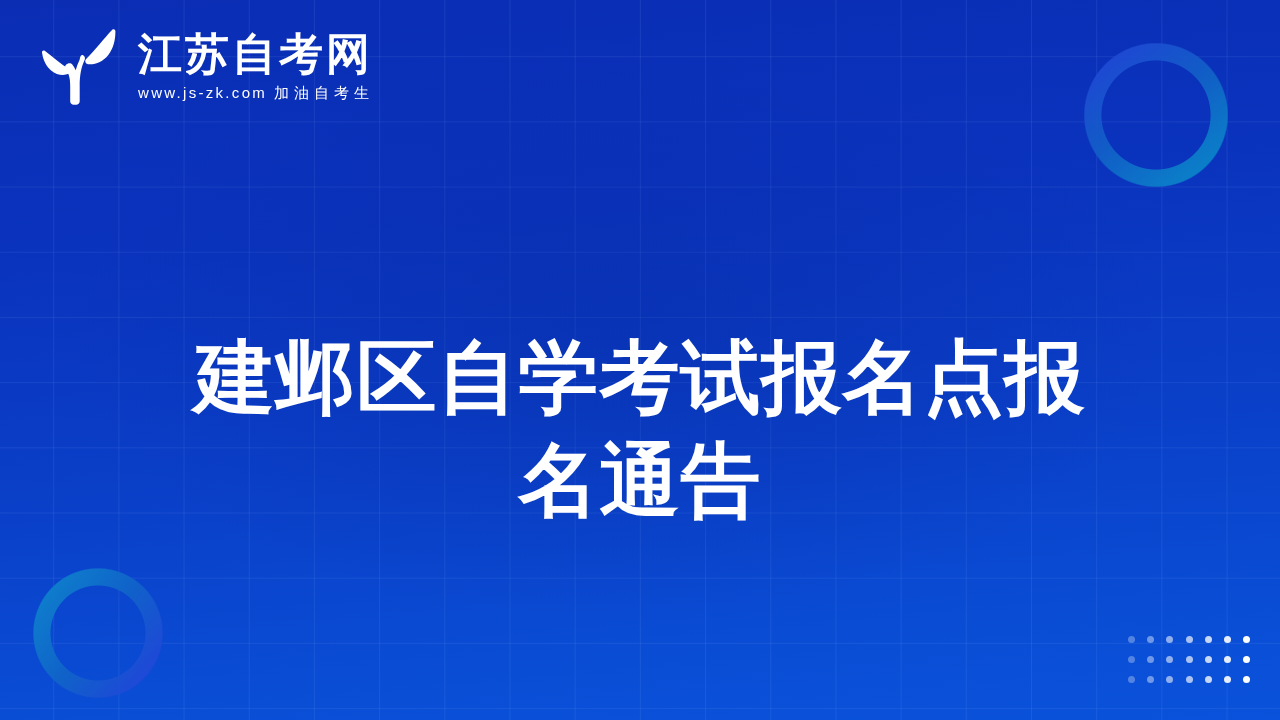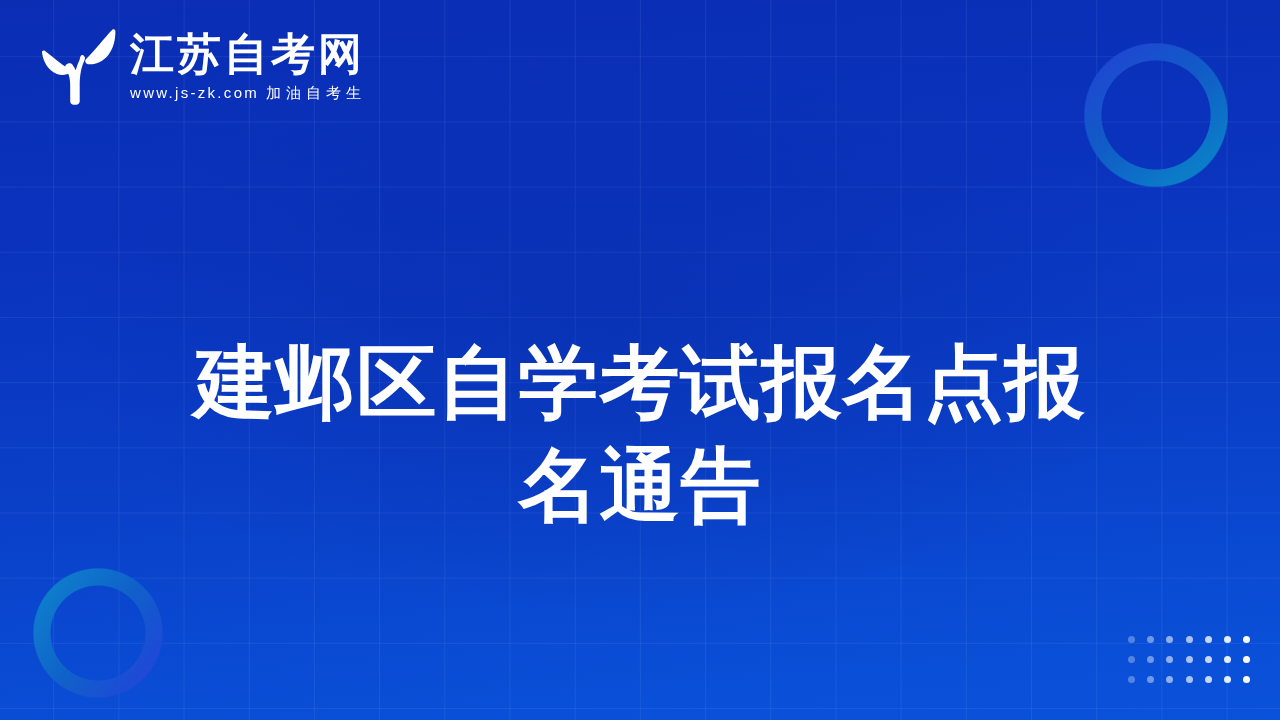--- a/index.html
+++ b/index.html
@@ -89,21 +89,21 @@
     background: #ffffff;
   }
 
   
   #logo {
     position: absolute;
     left: 34px;
     top: 24px;
     display: flex;
     align-items: center;
-    gap: 4px;
+    gap: 12px;
   }
   #sprout-icon {
     width: 92px;
     height: 84px;
     flex: 0 0 auto;
   }
   .logo-text-block {
     display: flex;
     flex-direction: column;
     justify-content: center;
@@ -132,21 +132,21 @@
 
   
   #headline {
     position: absolute;
     left: 0;
     right: 0;
     top: 278px;
     padding: 0 190px;
     text-align: center;
     color: #ffffff;
-    font-family: Liberation Serif, serif;
+    font-family: Liberation Mono, monospace;
     font-weight: 700;
     font-size: 80px;
     line-height: 1.29;
     letter-spacing: 1px;
     word-break: break-all;
   }
 </style>
 </head>
 <body>
 

